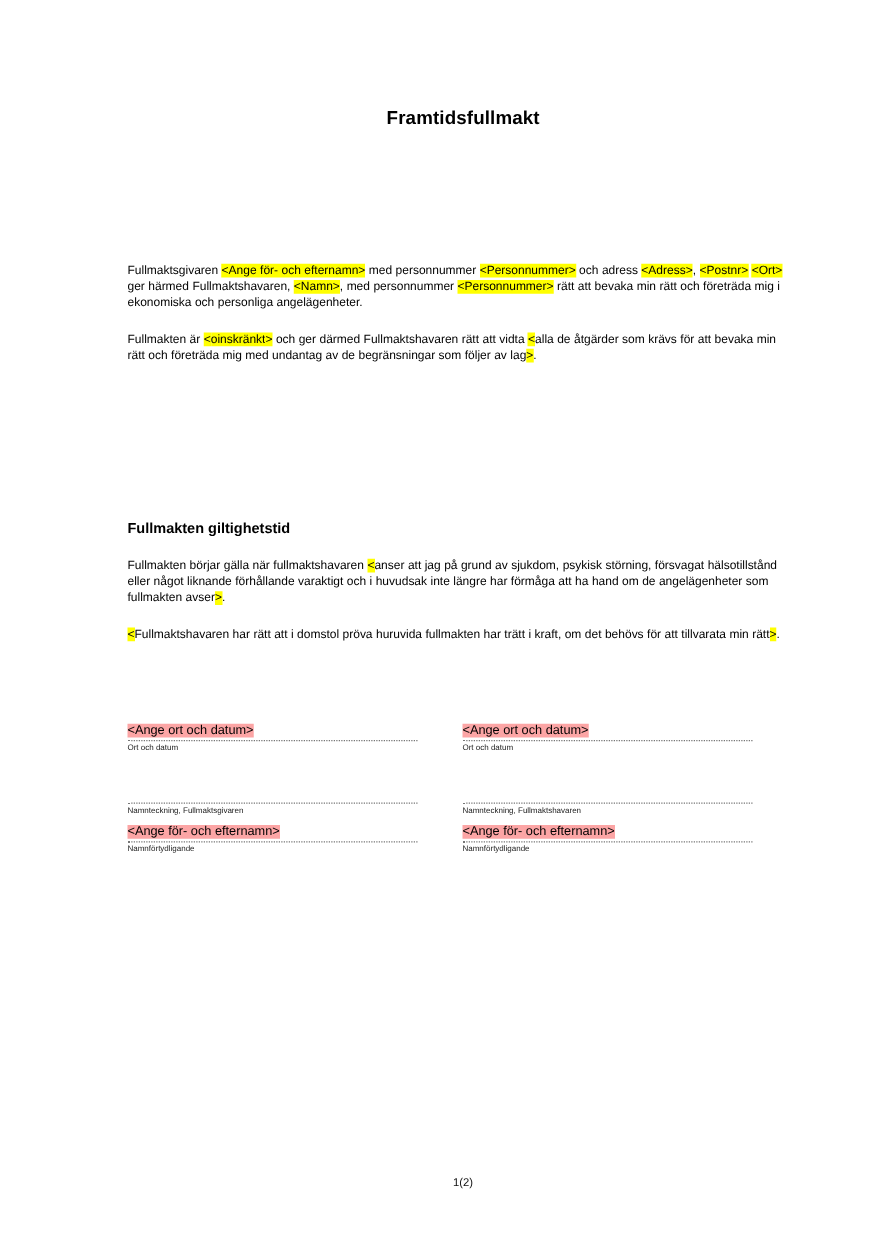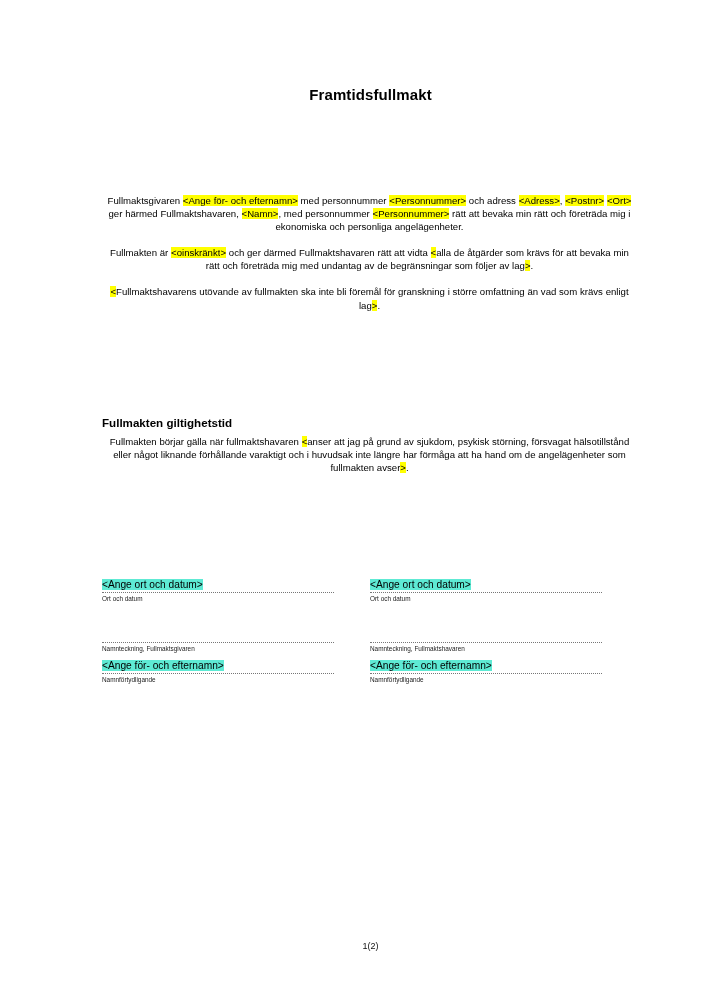--- a/index.html
+++ b/index.html
@@ -40,22 +40,22 @@
   .body-col {
     position: absolute;
     left: 85px;
     top: 194px;
     width: 535px;
   }
 
   .para {
     font-size: 9.6px;
     line-height: 13.1px;
-    margin: 0 0 13px 0;
-    text-align: center;
+    margin: 16px 0 13px 0;
+    text-align: left;
     word-spacing: 0.1px;
   }
 
   .hl {
     background: #ffff00;
   }
 
   
   .section-head {
     font-size: 11.6px;
@@ -101,21 +101,21 @@
 
   .sig-value {
     font-size: 10.2px;
     line-height: 13px;
     height: 13px;
     white-space: nowrap;
     overflow: visible;
   }
 
   .sig-value .hl {
-    background: #5eead4;
+    background: #fca5a5;
   }
 
   .sig-line {
     border-bottom: 1px dotted #767676;
     height: 0;
     margin-top: 1px;
   }
 
   .sig-caption {
     font-size: 6.4px;
@@ -151,29 +151,29 @@
 
   <div class="doc-title">Framtidsfullmakt</div>
 
   <div class="body-col">
 
     <p class="para"><span>Fullmaktsgivaren </span><span class="hl">&lt;Ange för- och efternamn&gt;</span><span> med personnummer </span><span class="hl">&lt;Personnummer&gt;</span><span> och adress </span><span class="hl">&lt;Adress&gt;</span><span>, </span><span class="hl">&lt;Postnr&gt;</span><span> </span><span class="hl">&lt;Ort&gt;</span><span> ger härmed Fullmaktshavaren, </span><span class="hl">&lt;Namn&gt;</span><span>, med personnummer </span><span class="hl">&lt;Personnummer&gt;</span><span> rätt att bevaka min rätt och företräda mig i ekonomiska och personliga angelägenheter.</span></p>
 
     <p class="para"><span>Fullmakten är </span><span class="hl">&lt;</span><span class="hl">oinskränkt</span><span class="hl">&gt;</span><span> och ger därmed Fullmaktshavaren rätt att vidta </span><span class="hl">&lt;</span><span>alla de åtgärder som krävs för att bevaka min rätt och företräda mig med undantag av de begränsningar som följer av lag</span><span class="hl">&gt;</span><span>.</span></p>
 
 
-    <p class="para"><span class="hl">&lt;</span><span>Fullmaktshavarens utövande av fullmakten ska inte bli föremål för granskning i större omfattning än vad som krävs enligt lag</span><span class="hl">&gt;</span><span>.</span></p>
 
   </div>
 
   <div class="sec-giltighet">
     <div class="section-head">Fullmakten giltighetstid</div>
 
     <p class="para"><span>Fullmakten börjar gälla när fullmaktshavaren </span><span class="hl">&lt;</span><span>anser att jag på grund av sjukdom, psykisk störning, försvagat hälsotillstånd eller något liknande förhållande varaktigt och i huvudsak inte längre har förmåga att ha hand om de angelägenheter som fullmakten avser</span><span class="hl">&gt;</span><span>.</span></p>
 
+    <p class="para"><span class="hl">&lt;</span><span>Fullmaktshavaren har rätt att i domstol pröva huruvida fullmakten har trätt i kraft, om det behövs för att tillvarata min rätt</span><span class="hl">&gt;</span><span>.</span></p>
   </div>
 
 
   <div class="sig-grid">
 
     <div class="sig-row">
       <div class="sig-col">
         <div class="sig-value"><span class="hl">&lt;Ange ort och datum&gt;</span></div>
         <div class="sig-line"></div>
         <div class="sig-caption">Ort och datum</div>

